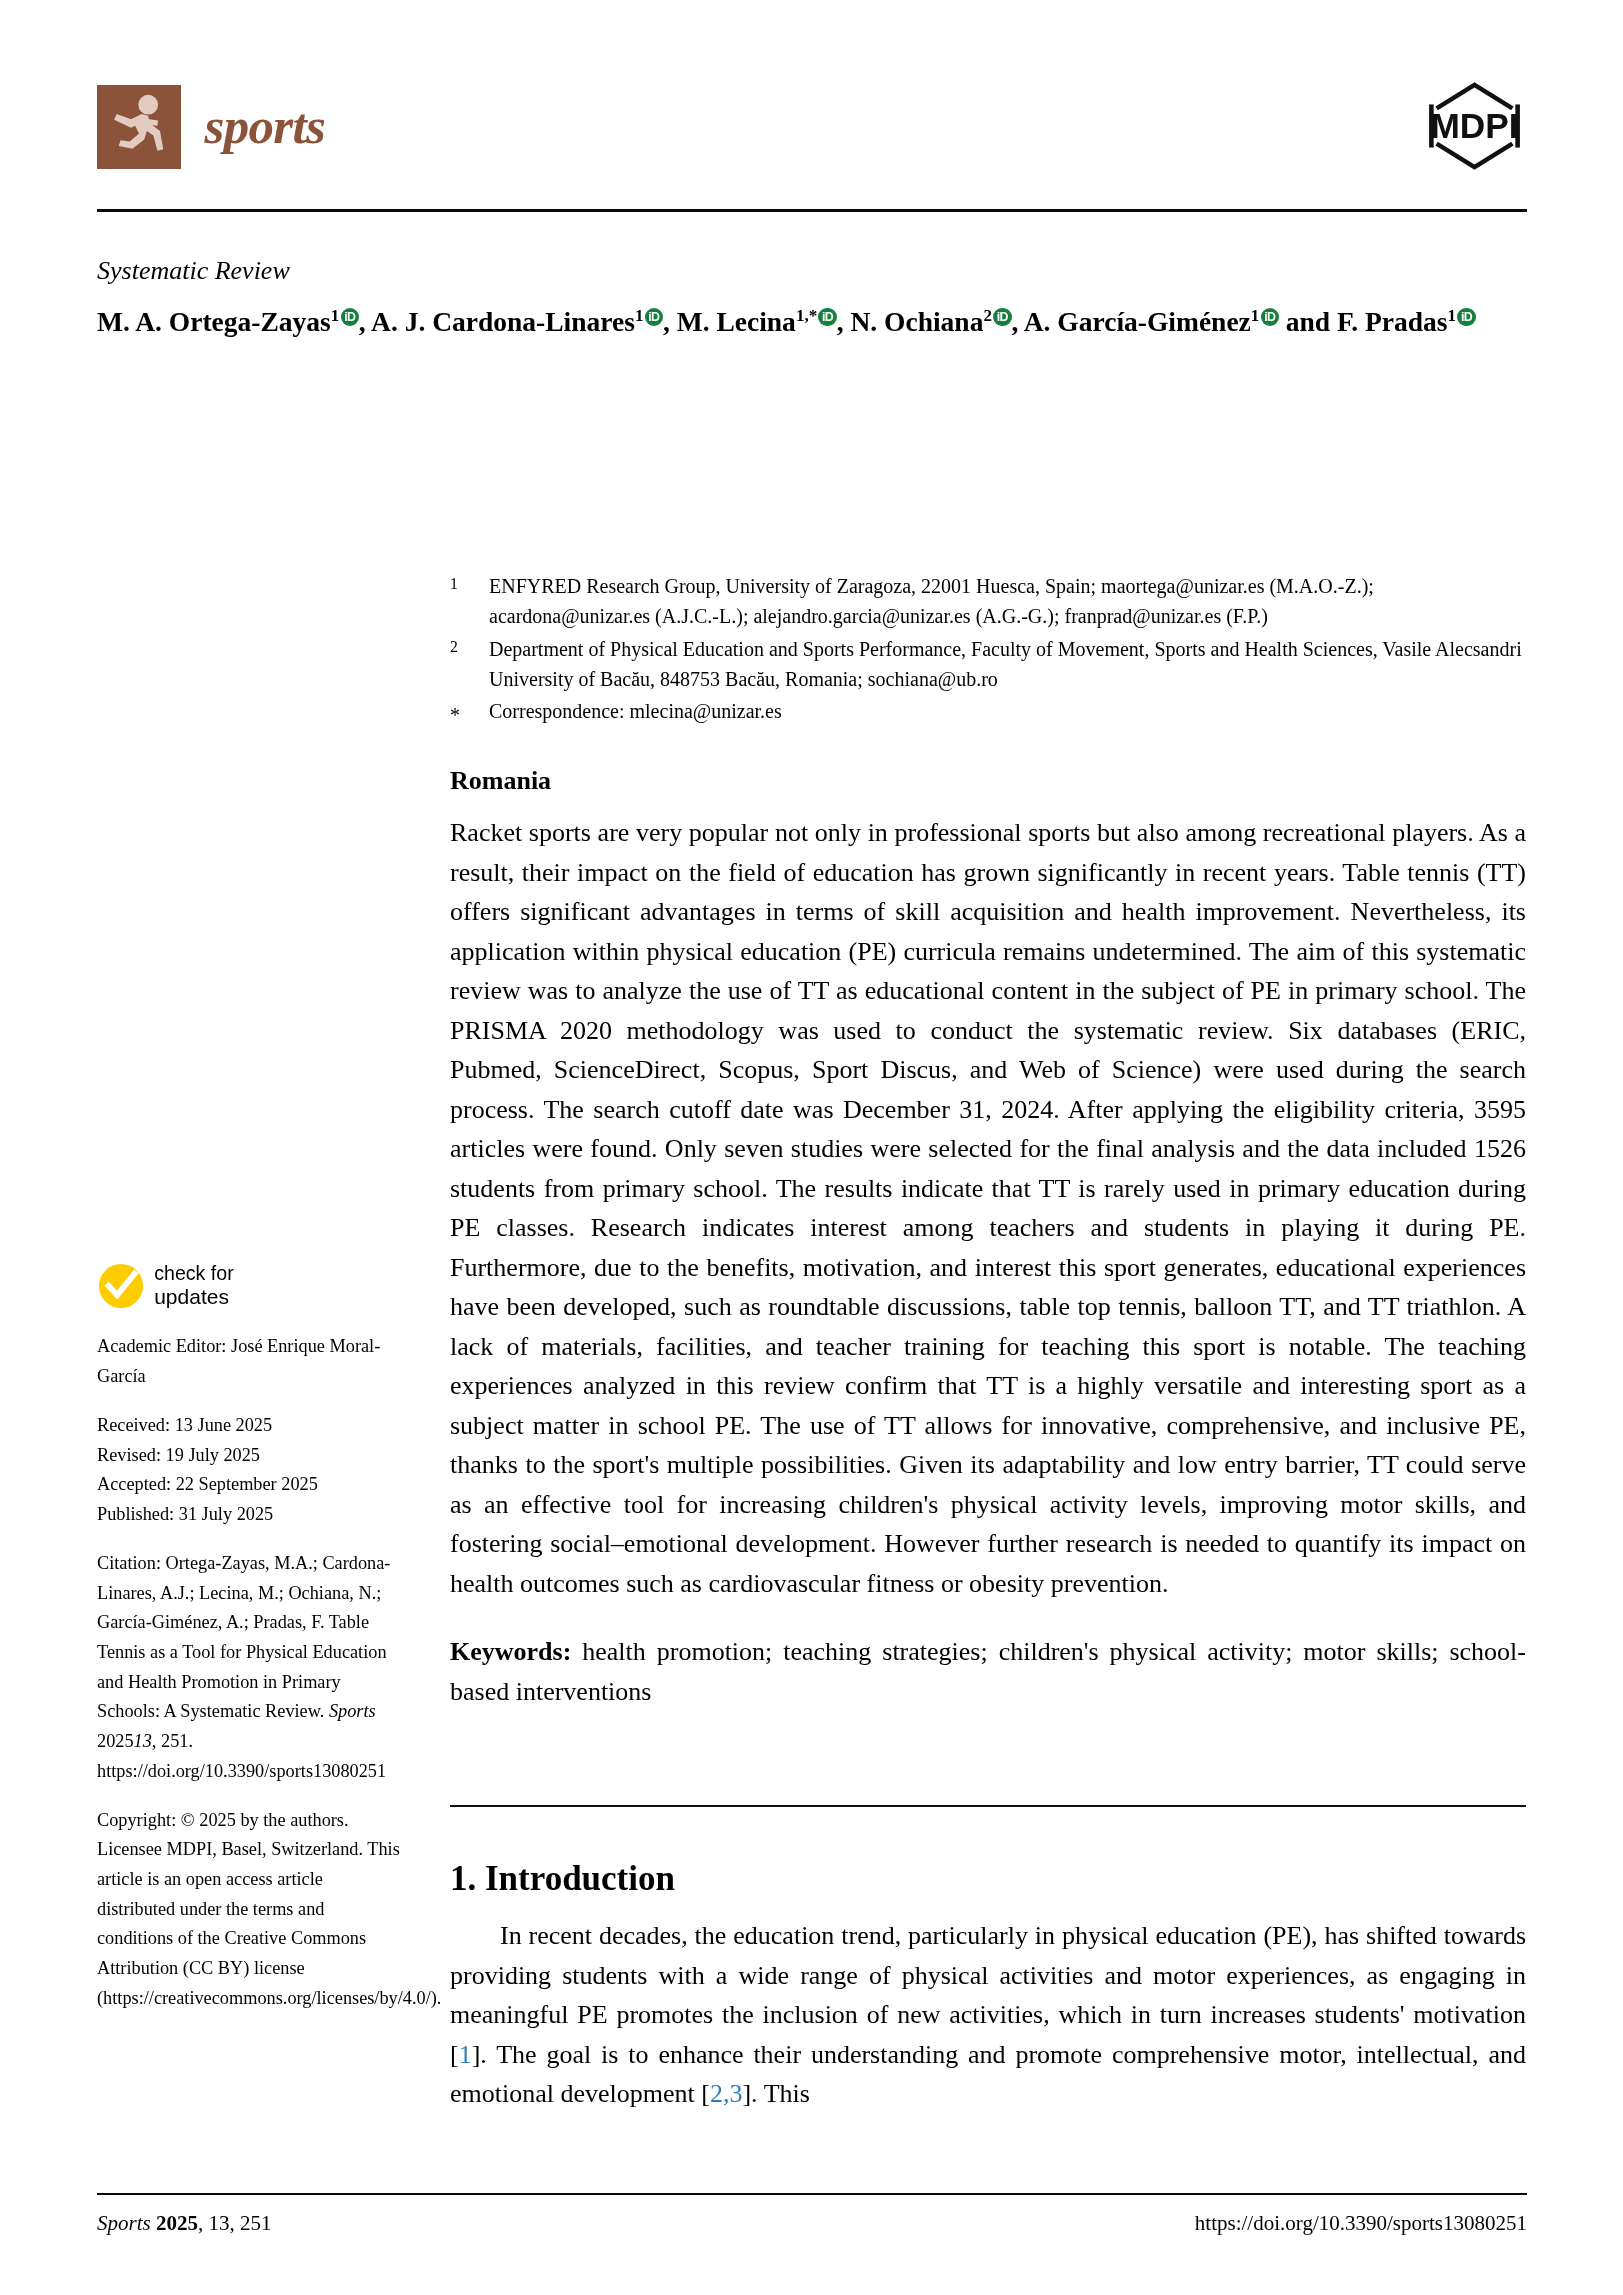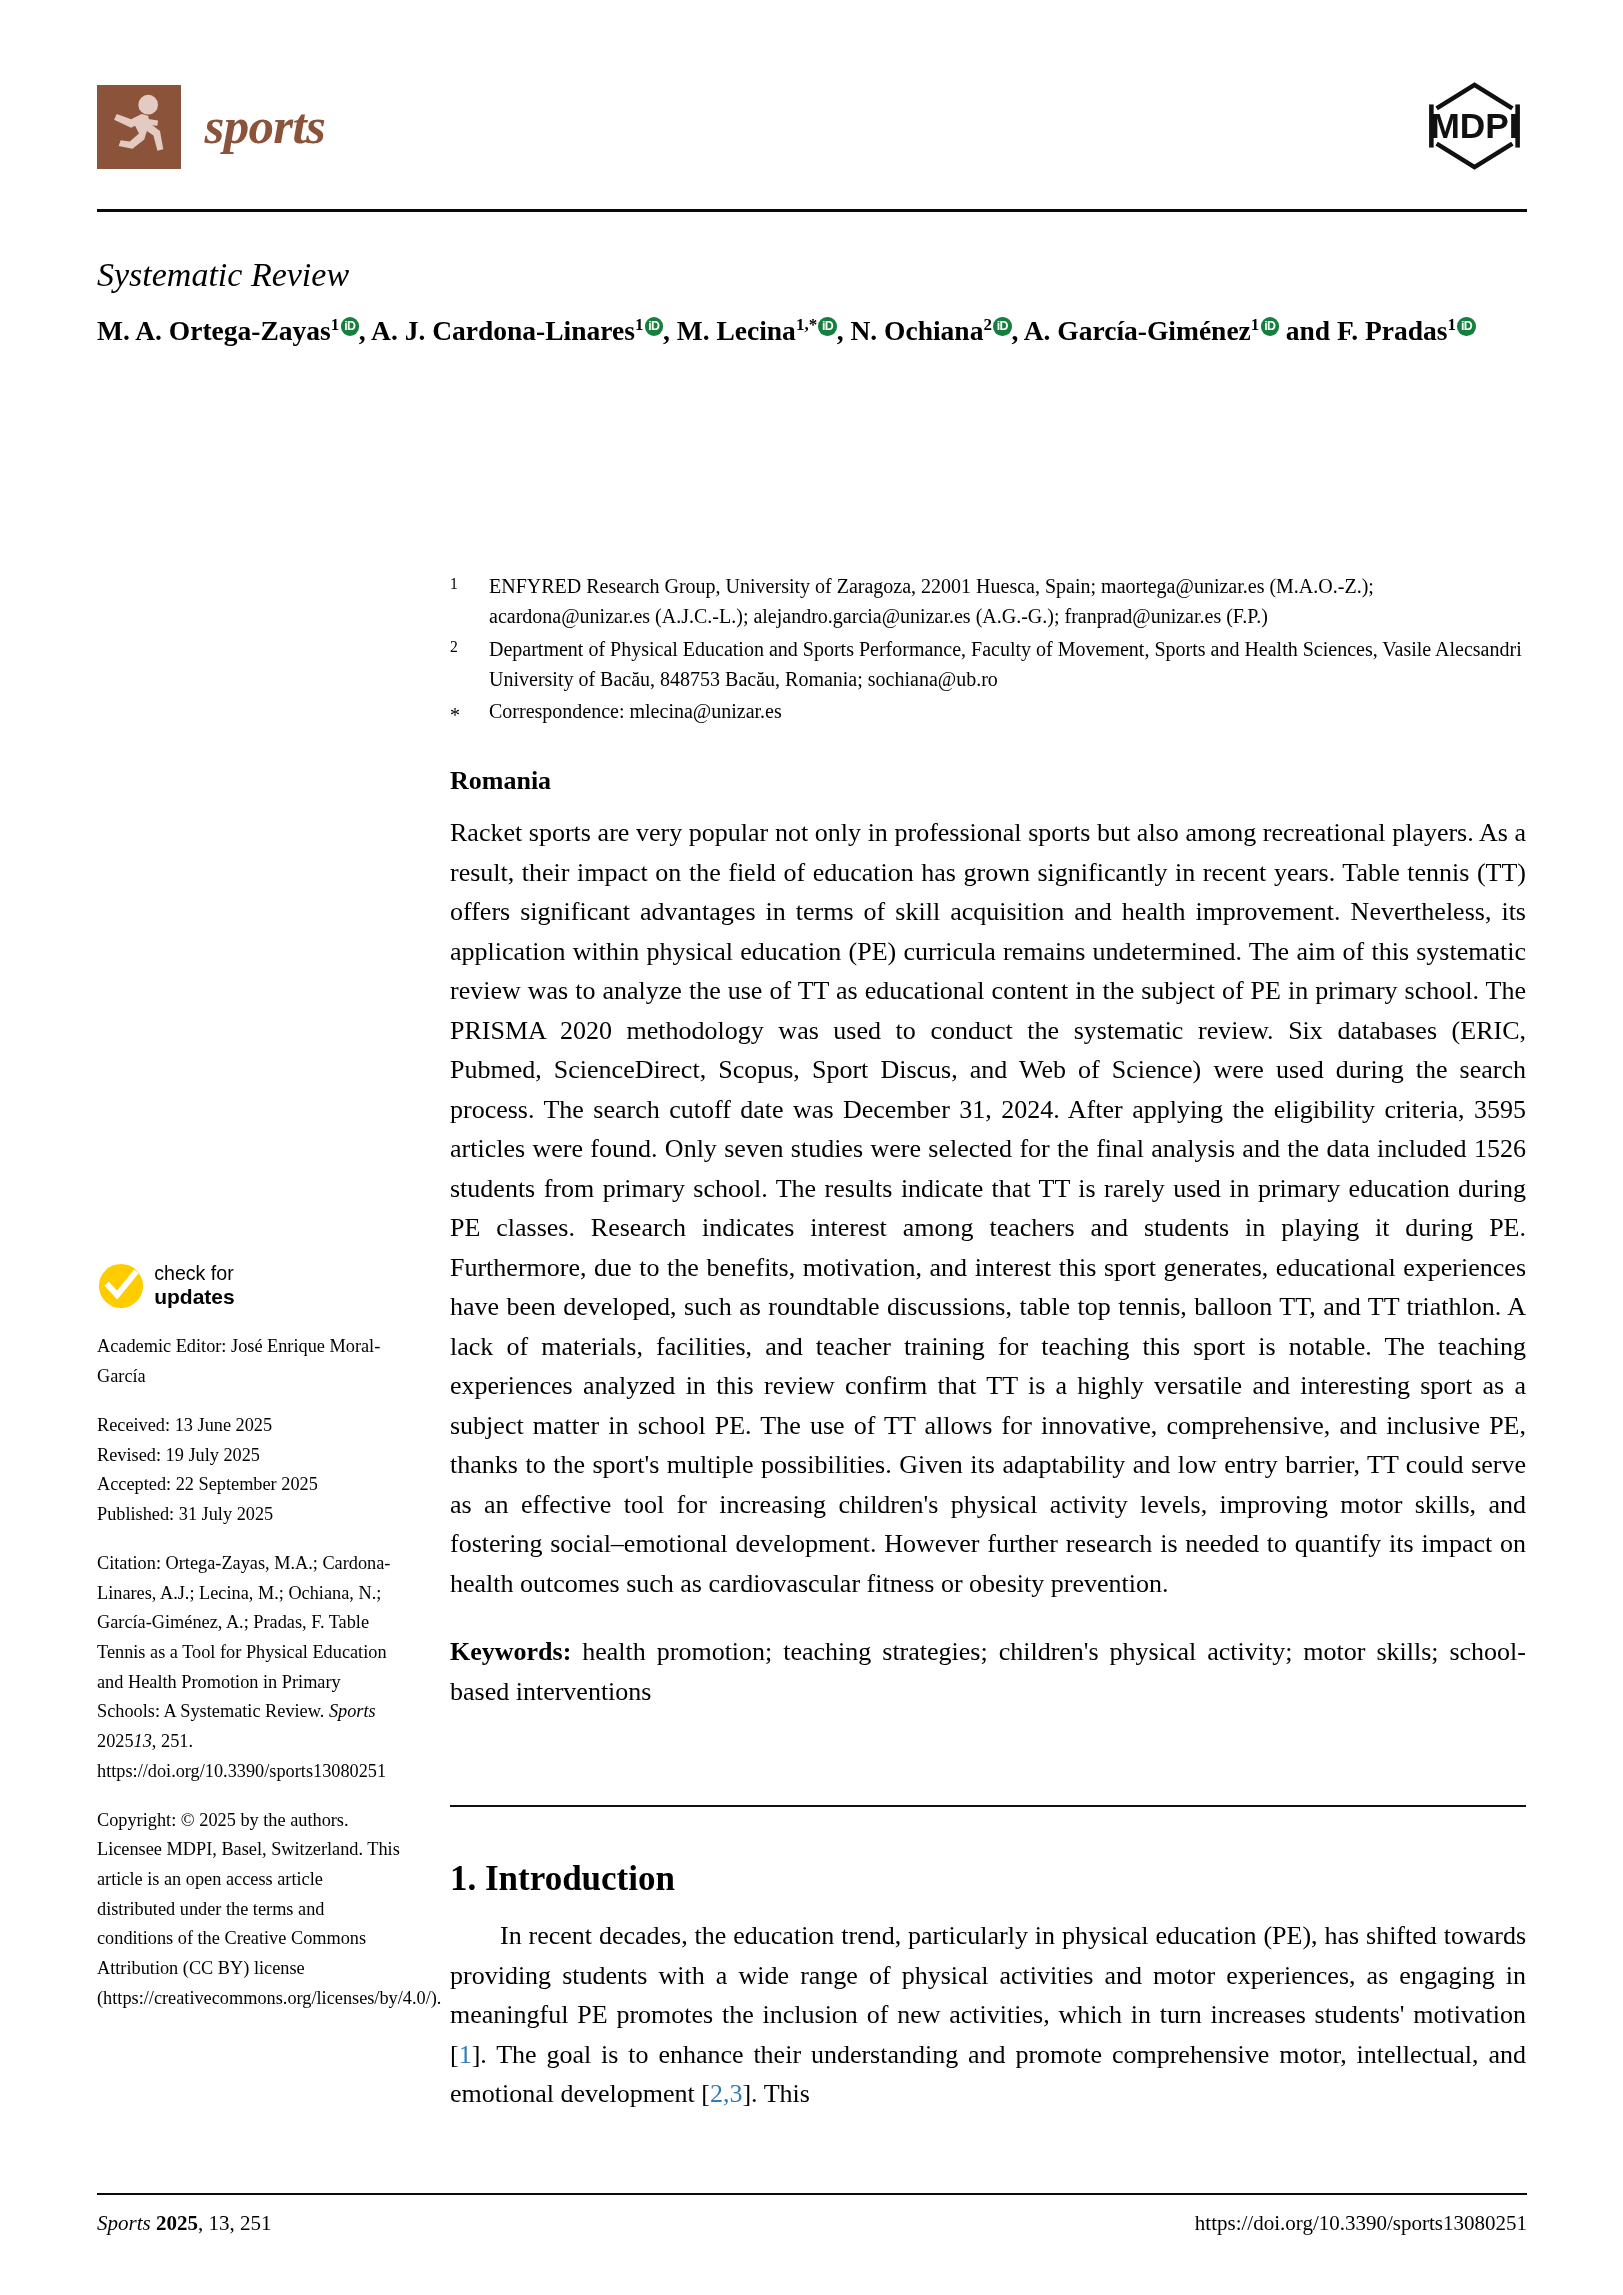--- a/index.html
+++ b/index.html
@@ -69,21 +69,21 @@
 
   
   .title-block {
     position: absolute;
     left: 97px;
     top: 255px;
     width: 1430px;
   }
   .article-type {
     font-style: italic;
-    font-size: 34px;
+    font-size: 26px;
     line-height: 1.2;
     margin-bottom: 15.7px;
   }
   .article-title {
     font-size: 45px;
     font-weight: 700;
     line-height: 1.28;
     letter-spacing: -0.3px;
     margin: 0 0 23.6px 0;
   }
@@ -205,21 +205,21 @@
     align-items: center;
     gap: 9.2px;
     margin-bottom: 22px;
   }
   .updates-mark { width: 48px; height: 48px; flex: none; }
   .updates-text {
     font-family: "Liberation Sans", "DejaVu Sans", sans-serif;
     line-height: 1.12;
   }
   .updates-line1 { font-size: 19.6px; font-weight: 400; }
-  .updates-line2 { font-size: 21px; font-weight: 700; text-align: right; }
+  .updates-line2 { font-size: 21px; font-weight: 400; }
 
   .sb-group { margin-bottom: 19.6px; }
   .sb-group p { margin: 0; }
   .sb-group b { font-weight: 400; }
   .sb-group i { font-style: italic; }
 
   
   .rule-bottom {
     position: absolute;
     left: 97px;

